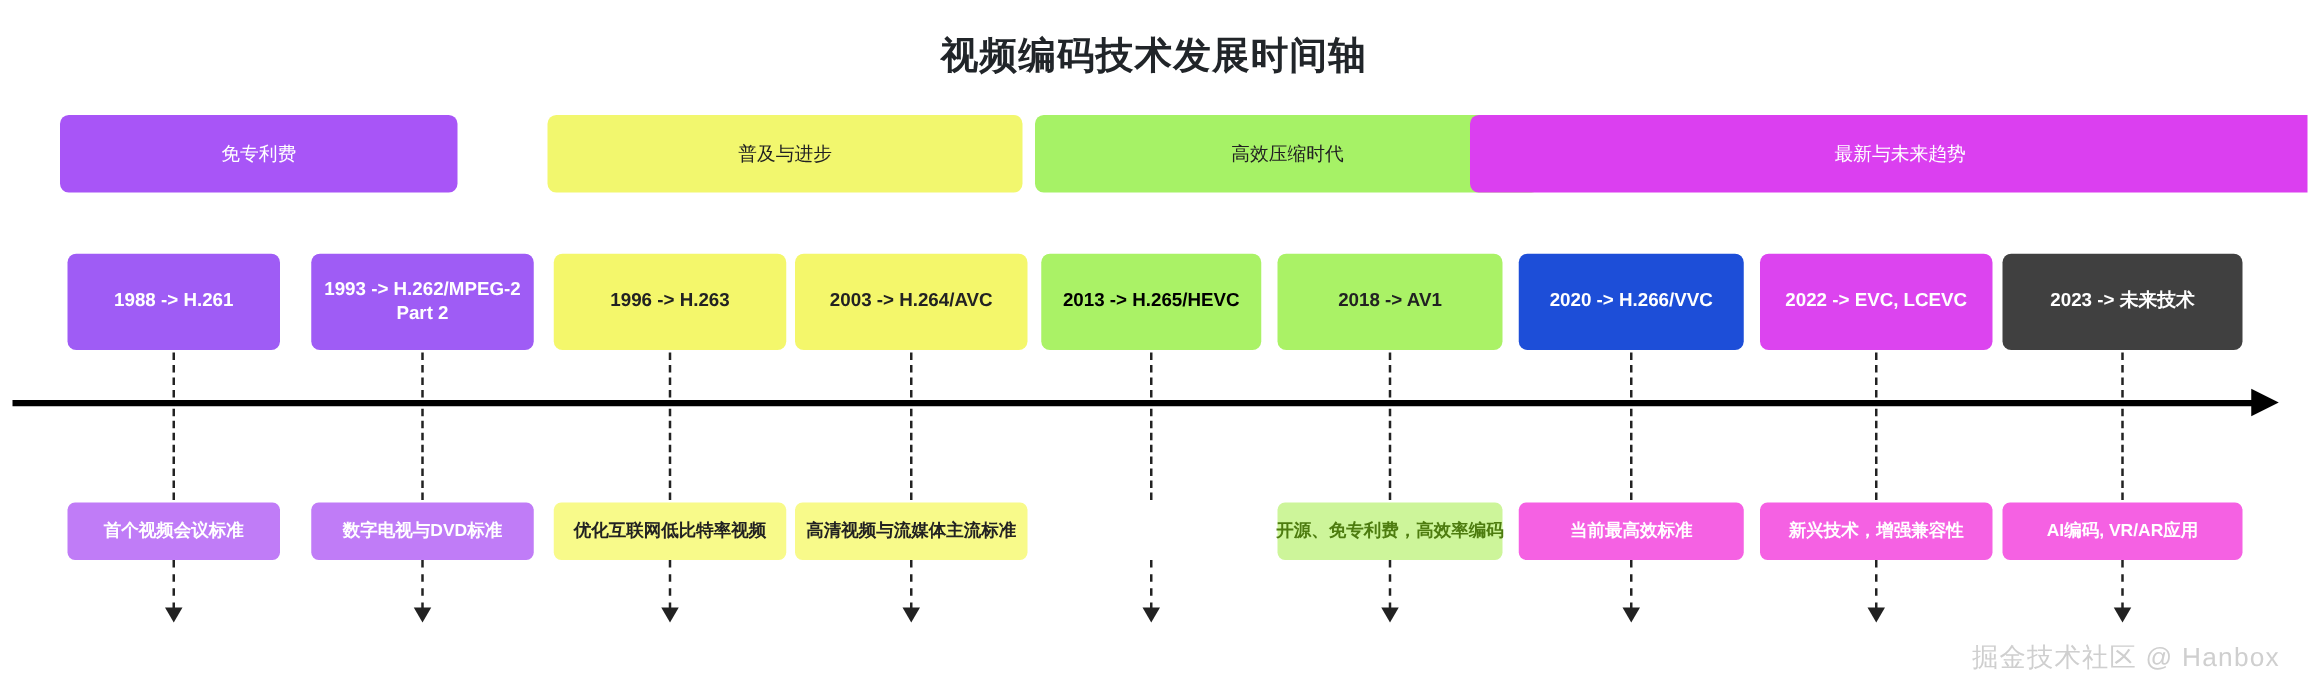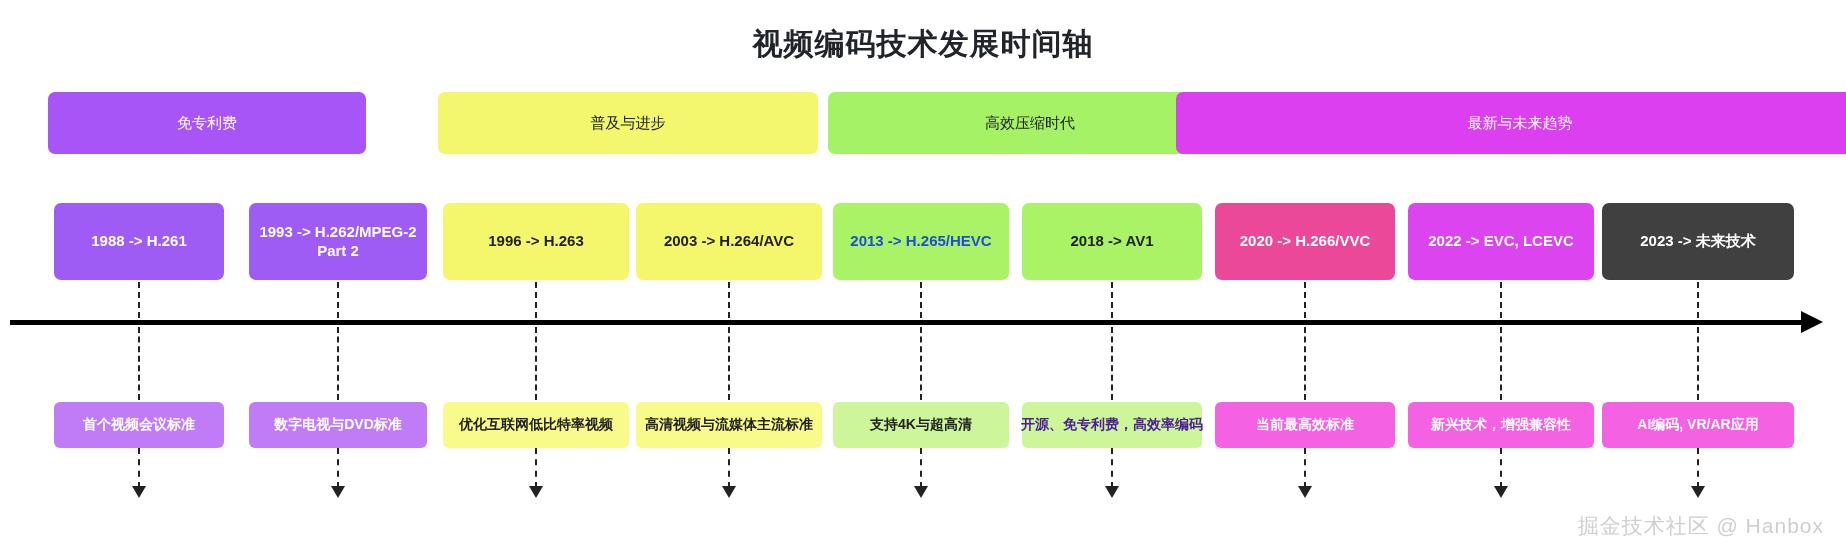--- a/index.html
+++ b/index.html
@@ -190,27 +190,27 @@
       </div>
       <div class="milestone" style="left: 249px; width: 178px; background: rgb(159, 92, 245); color: rgb(255, 255, 255);">
         <span>1993 -&gt; H.262/MPEG-2 Part 2</span>
       </div>
       <div class="milestone" style="left: 443px; width: 186px; background: rgb(244, 247, 107); color: rgb(34, 34, 34);">
         <span>1996 -&gt; H.263</span>
       </div>
       <div class="milestone" style="left: 636px; width: 186px; background: rgb(244, 247, 107); color: rgb(34, 34, 34);">
         <span>2003 -&gt; H.264/AVC</span>
       </div>
-      <div class="milestone" style="left: 833px; width: 176px; background: rgb(170, 242, 102); color: #1d4ed8;">
+      <div class="milestone" style="left: 833px; width: 176px; background: rgb(170, 242, 102); color: #000000;">
         <span>2013 -&gt; H.265/HEVC</span>
       </div>
       <div class="milestone" style="left: 1022px; width: 180px; background: rgb(170, 242, 102); color: rgb(34, 34, 34);">
         <span>2018 -&gt; AV1</span>
       </div>
-      <div class="milestone" style="left: 1215px; width: 180px; background: #ec4899; color: rgb(255, 255, 255); text-align: center;">
+      <div class="milestone" style="left: 1215px; width: 180px; background: #1d4ed8; color: rgb(255, 255, 255); text-align: center;">
         <span>2020 -&gt; H.266/VVC</span>
       </div>
       <div class="milestone" style="left: 1408px; width: 186px; background: rgb(220, 68, 239); color: rgb(255, 255, 255);">
         <span>2022 -&gt; EVC, LCEVC</span>
       </div>
       <div class="milestone" style="left: 1602px; width: 192px; background: #404040; color: rgb(255, 255, 255);">
         <span>2023 -&gt; 未来技术</span>
       </div>
     </div>
 
@@ -262,24 +262,21 @@
       </div>
       <div class="desc" style="left: 54px; width: 170px; background: rgb(192, 124, 247); color: rgb(255, 255, 255);">
         <span>首个视频会议标准</span>
       </div>
       <div class="desc" style="left: 443px; width: 186px; background: rgb(248, 250, 138); color: rgb(34, 34, 34);">
         <span>优化互联网低比特率视频</span>
       </div>
       <div class="desc" style="left: 636px; width: 186px; background: rgb(248, 250, 138); color: rgb(34, 34, 34);">
         <span>高清视频与流媒体主流标准</span>
       </div>
-      <div class="desc" style="left: 833px; width: 176px; background: rgb(205, 245, 154); color: rgb(34, 34, 34);">
-        <span>支持4K与超高清</span>
-      </div>
-      <div class="desc" style="left: 1022px; width: 180px; background: rgb(205, 245, 154); color: #4c1d95;">
+      <div class="desc" style="left: 1022px; width: 180px; background: rgb(205, 245, 154); color: #4d7c0f;">
         <span>开源、免专利费，高效率编码</span>
       </div>
       <div class="desc" style="left: 1215px; width: 180px; background: rgb(245, 97, 227); color: rgb(255, 255, 255);">
         <span>当前最高效标准</span>
       </div>
       <div class="desc" style="left: 1408px; width: 186px; background: rgb(245, 97, 227); color: rgb(255, 255, 255);">
         <span>新兴技术，增强兼容性</span>
       </div>
       <div class="desc" style="left: 1602px; width: 192px; background: rgb(245, 97, 227); color: rgb(255, 255, 255);">
         <span>AI编码, VR/AR应用</span>

